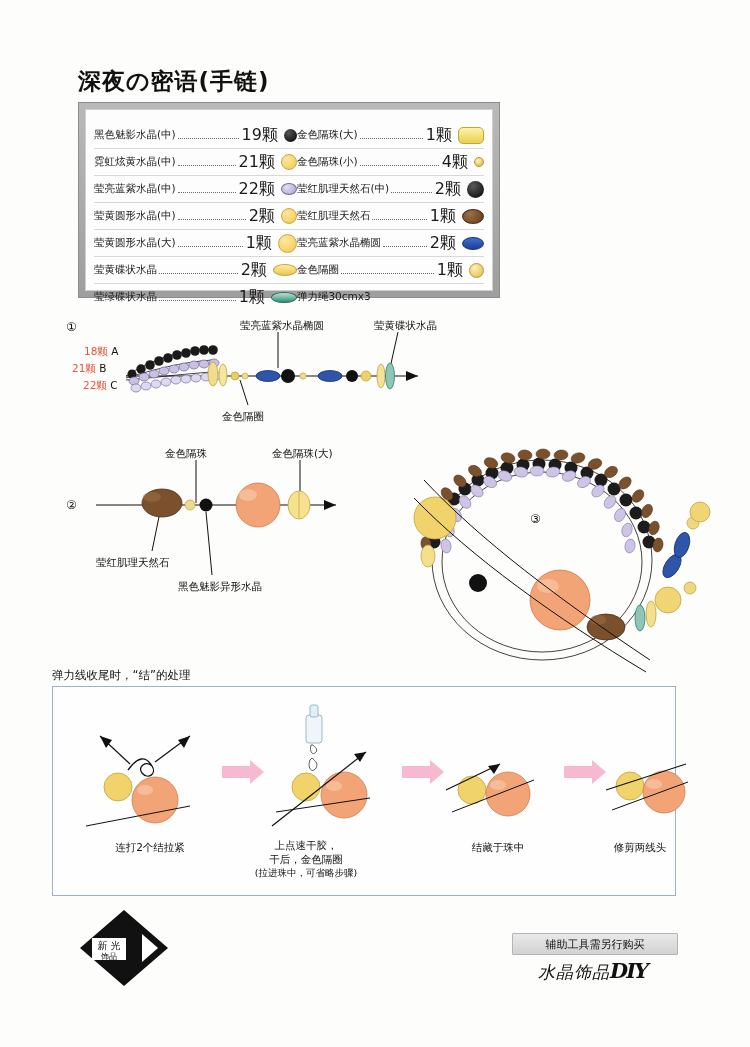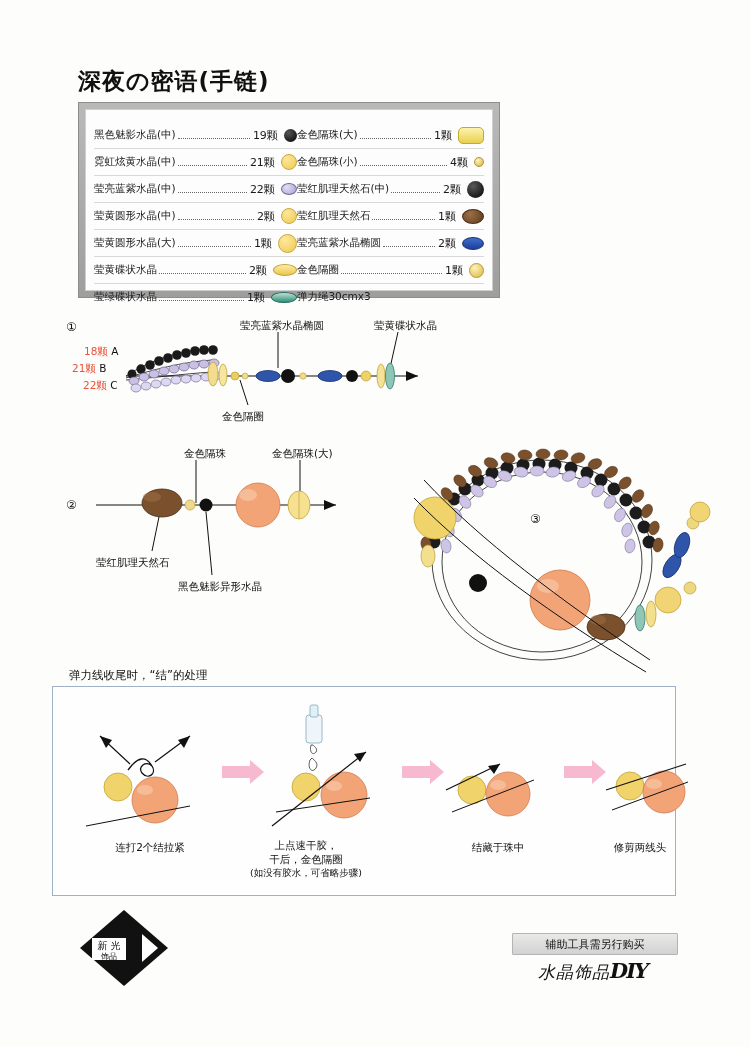--- a/index.html
+++ b/index.html
@@ -69,21 +69,21 @@
     overflow: hidden;
     text-overflow: clip;
   }
   .dots {
     flex: 1;
     border-bottom: 1.5px dotted #666;
     margin: 0 3px 3px 2px;
     min-width: 6px;
     height: 9px;
   }
-  .qty { font-size: 11px; margin-right: 6px; }
+  .qty { font-size: 16px; margin-right: 6px; }
   .bead {
     display: inline-block;
     flex: 0 0 auto;
   }
   
   .b-black-round { width: 13px; height: 13px; border-radius: 50%; background: radial-gradient(circle at 35% 30%, #555, #000); }
   .b-black-big { width: 17px; height: 17px; border-radius: 50%; background: radial-gradient(circle at 35% 30%, #5a5a5a, #000); }
   .b-purple { width: 14px; height: 10px; border-radius: 50%; background: radial-gradient(circle at 35% 30%, #e3ddf5, #a99fd0); border: 1px solid #6f6796; }
   .b-blue-oval { width: 20px; height: 11px; border-radius: 50%; background: linear-gradient(#3f6fd0, #1c3f96); border: 1px solid #15306f; }
   .b-yellow-round { width: 14px; height: 14px; border-radius: 50%; background: radial-gradient(circle at 35% 30%, #ffe69a, #eccb54); border: 1px solid #c9a93b; }
@@ -112,21 +112,21 @@
     font-size: 10.5px;
     color: #e8543c;
     white-space: nowrap;
   }
   .red-label .abc { color: #111; }
   svg { position: absolute; overflow: visible; }
 
   
   .knot-title {
     position: absolute;
-    left: 69px;
+    left: 52px;
     top: 668px;
     font-size: 11.5px;
     color: #111;
   }
   .knot-box {
     position: absolute;
     left: 52px;
     top: 686px;
     width: 622px;
     height: 208px;
@@ -371,21 +371,21 @@
     <circle cx="288" cy="376" r="7" fill="#111"></circle>
     <circle cx="303" cy="376" r="3.2" fill="#f0dc8c" stroke="#bb9d36" stroke-width="0.6"></circle>
     <ellipse cx="330" cy="376" rx="12" ry="5.5" fill="#2f55ab" stroke="#16306f" stroke-width="0.8"></ellipse>
     <circle cx="352" cy="376" r="6" fill="#111"></circle>
     <circle cx="366" cy="376" r="5" fill="#eed268" stroke="#bb9d36" stroke-width="0.7"></circle>
     <ellipse cx="381" cy="376" rx="4" ry="12" fill="#f4e296" stroke="#c0a23c" stroke-width="0.8"></ellipse>
     <ellipse cx="390" cy="376" rx="4.5" ry="13" fill="#8fc6b6" stroke="#2f8071" stroke-width="0.8"></ellipse>
   </svg>
 
   <div class="circ-num" style="left:66px; top:498px;">②</div>
-  <div class="diag-label" style="left:184px; top:447px;">金色隔珠</div>
+  <div class="diag-label" style="left:165px; top:447px;">金色隔珠</div>
   <div class="diag-label" style="left:272px; top:447px;">金色隔珠(大)</div>
   <div class="diag-label" style="left:96px; top:556px;">莹红肌理天然石</div>
   <div class="diag-label" style="left:178px; top:580px;">黑色魅影异形水晶</div>
 
   <svg style="left:0; top:0; width:750px; height:1047px;">
     <line x1="196" y1="460" x2="196" y2="503" stroke="#111" stroke-width="1"></line>
     <line x1="300" y1="460" x2="300" y2="492" stroke="#111" stroke-width="1"></line>
     <line x1="152" y1="551" x2="160" y2="512" stroke="#111" stroke-width="1"></line>
     <line x1="212" y1="575" x2="206" y2="512" stroke="#111" stroke-width="1"></line>
 
@@ -548,21 +548,21 @@
     <line x1="606" y1="790" x2="686" y2="764" stroke="#111" stroke-width="1.1"></line>
     <line x1="612" y1="810" x2="688" y2="782" stroke="#111" stroke-width="1"></line>
   </svg>
 
   <div class="knot-cap" style="left:90px; top:840px; width:120px;">
     <div>连打2个结拉紧</div>
   </div>
   <div class="knot-cap" style="left:226px; top:838px; width:160px;">
     <div>上点速干胶，</div>
     <div>干后，金色隔圈</div>
-    <div class="small">(如没有胶水，可省略步骤)</div>
+    <div class="small">(拉进珠中，可省略步骤)</div>
   </div>
   <div class="knot-cap" style="left:428px; top:840px; width:140px;">
     <div>结藏于珠中</div>
   </div>
   <div class="knot-cap" style="left:570px; top:840px; width:140px;">
     <div>修剪两线头</div>
   </div>
 
   <div class="logo-box">
     <svg style="left:0; top:0; width:92px; height:80px;">

